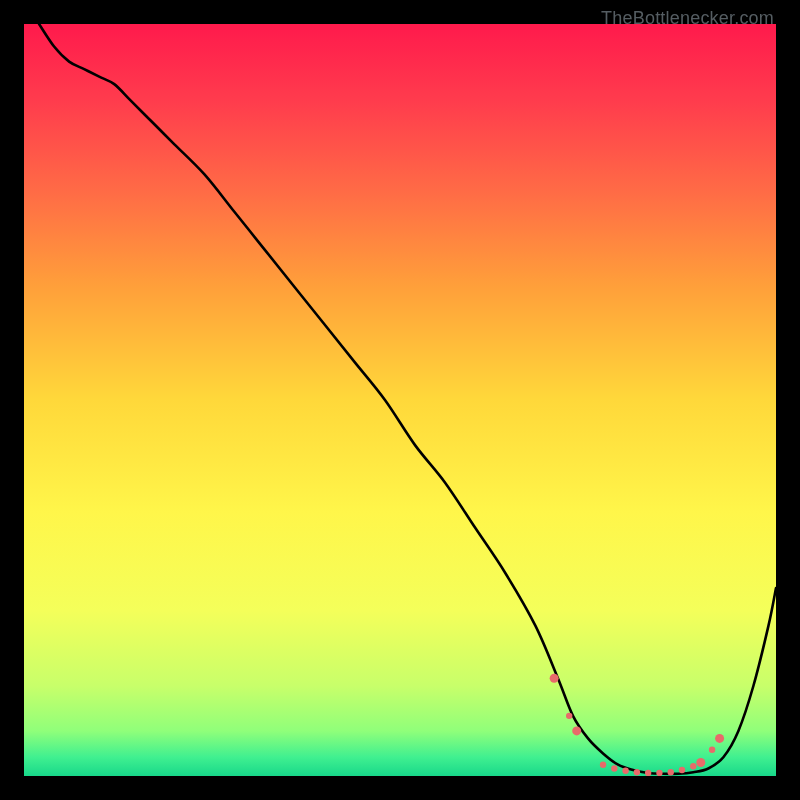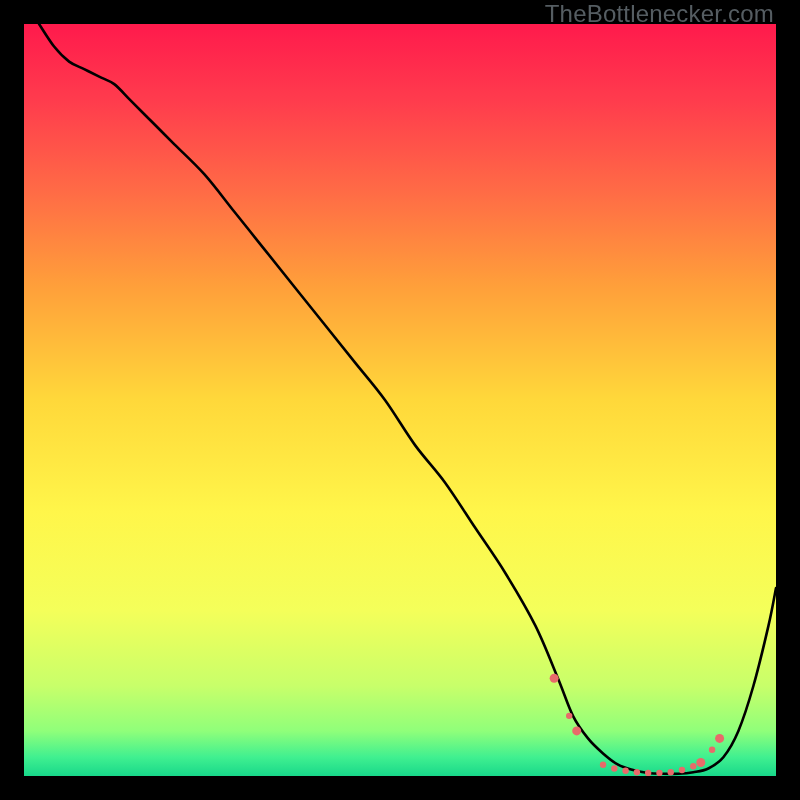--- a/index.html
+++ b/index.html
@@ -21,24 +21,24 @@
   }
   .plot {
     position: absolute;
     top: 0;
     left: 0;
     width: 752px;
     height: 752px;
   }
   .watermark {
     position: absolute;
-    top: 0;
+    top: 8px;
     right: 26px;
     color: #555d62;
-    font-size: 24px;
+    font-size: 18px;
     font-weight: 500;
     letter-spacing: 0.2px;
   }
   svg { display: block; }
 </style>
 </head>
 <body>
 
 <div class="watermark">TheBottlenecker.com</div>
 

